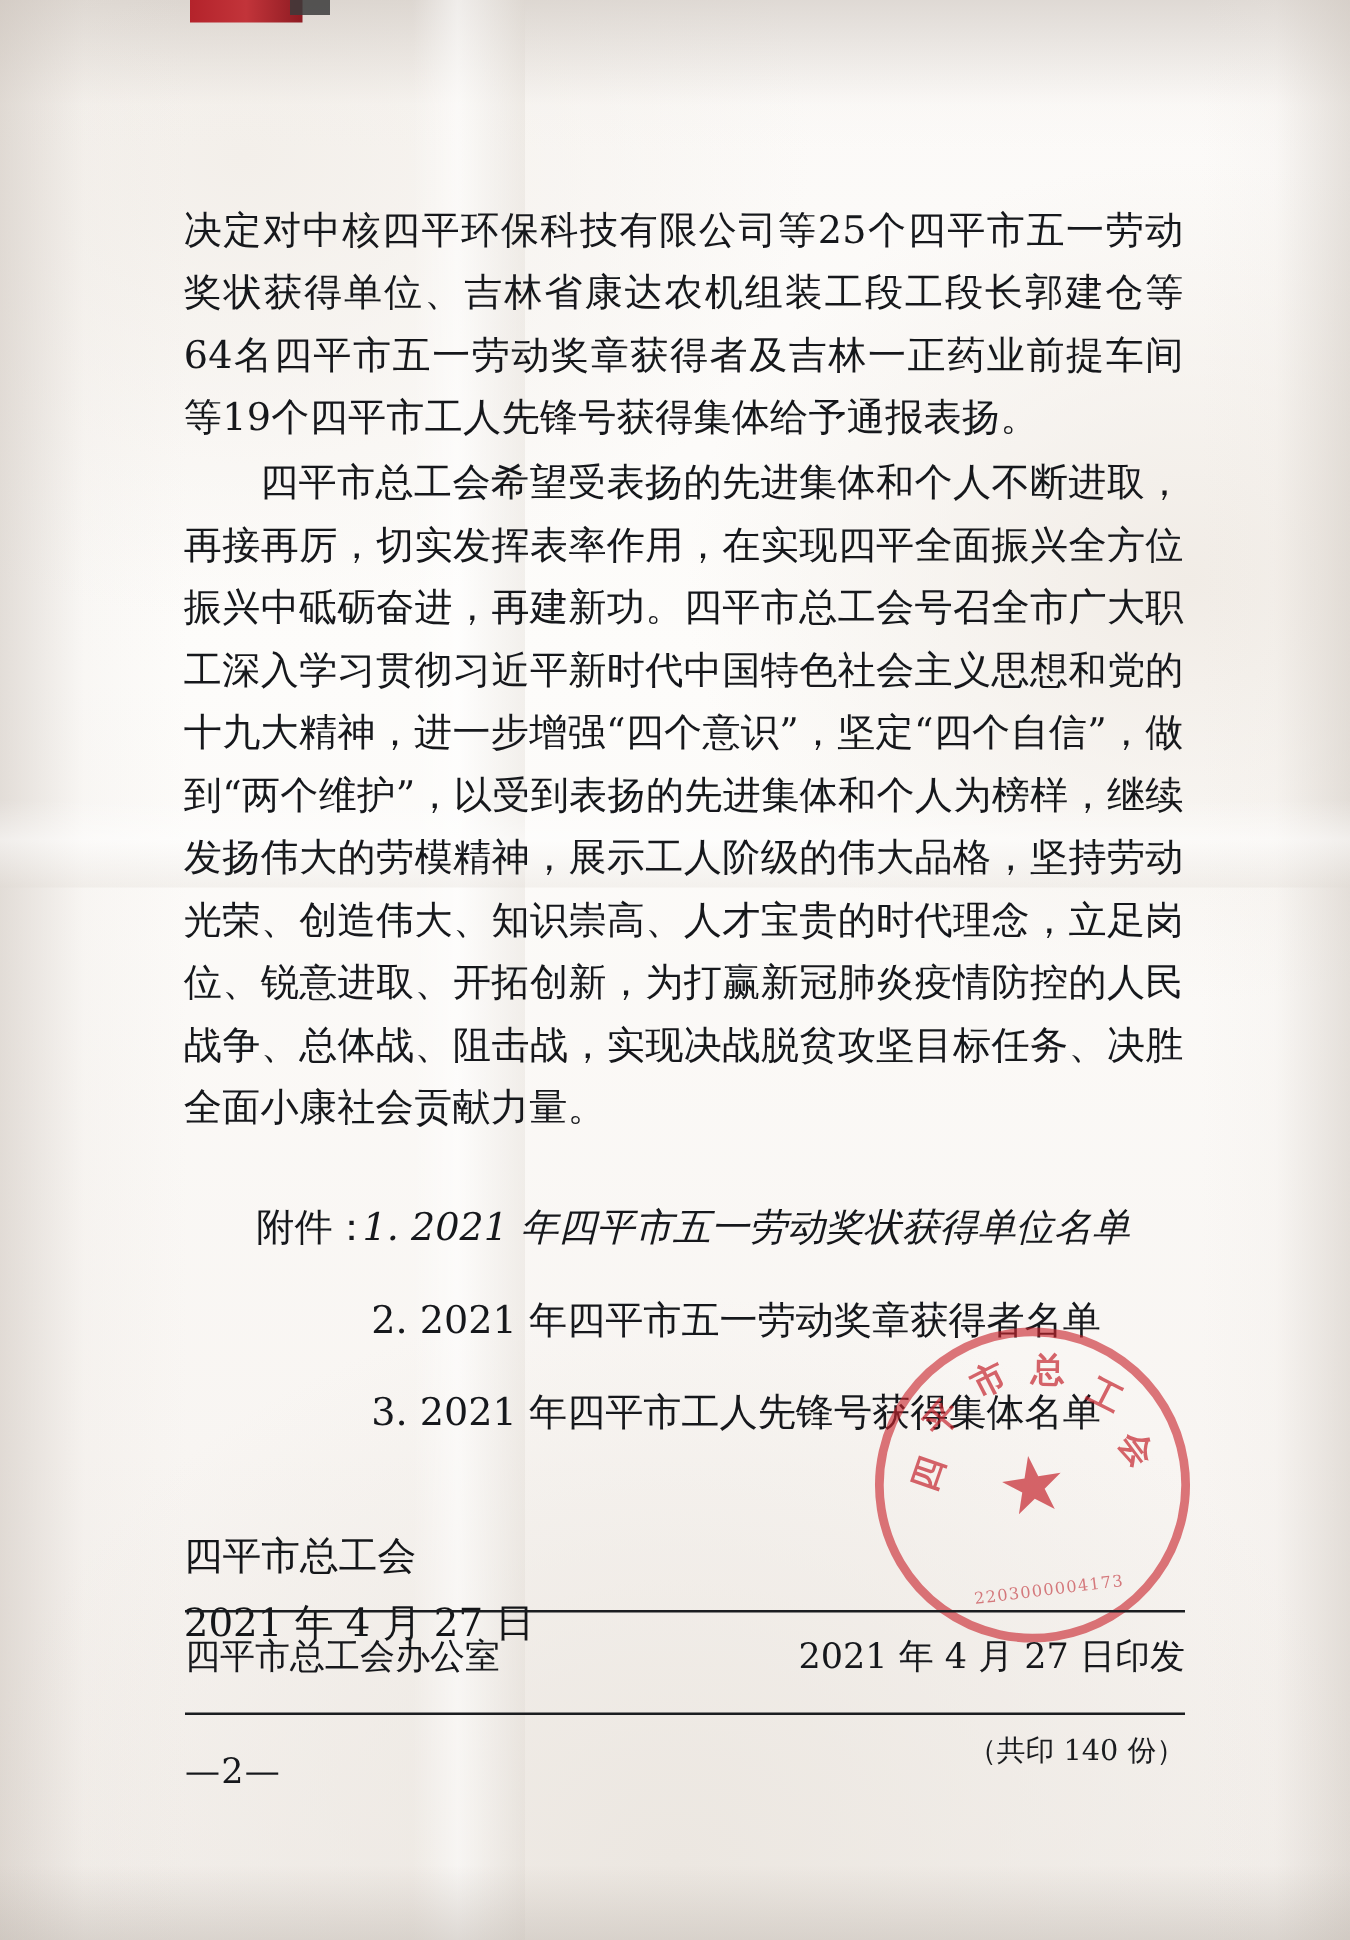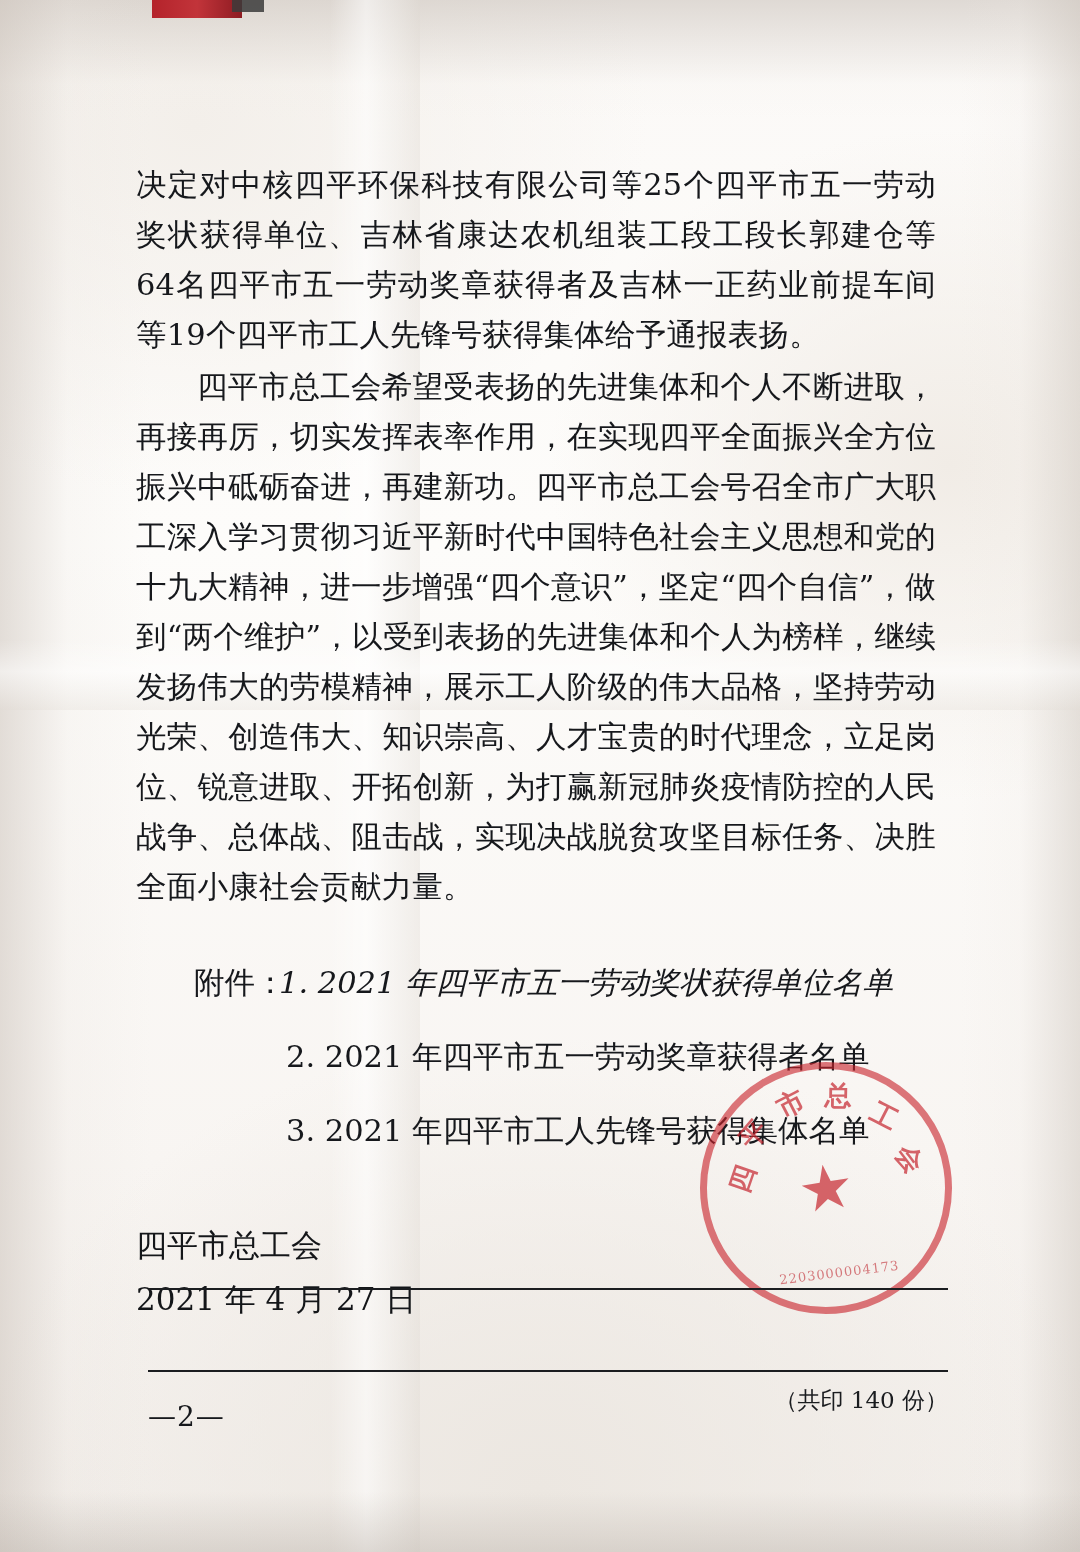--- a/index.html
+++ b/index.html
@@ -53,21 +53,21 @@
   }
   .top-strip-dark {
     position: absolute; top: 0; left: 232px; width: 32px; height: 12px;
     background: #3b3b3b;
     opacity: .85;
   }
 
   .content {
     position: absolute;
     top: 160px;
-    left: 136px;
+    left: 147px;
     width: 800px;
   }
   p.body-text {
     margin: 0 0 2px 0;
     font-size: 30.5px;
     line-height: 50px;
     color: #16181c;
     text-align: justify;
     text-justify: inter-ideograph;
     letter-spacing: 0.2px;
@@ -220,18 +220,22 @@
       <span class="seal-char" style="left:84px; top:12px; transform: rotate(-18deg);">市</span>
       <span class="seal-char" style="left:132px; top:12px; transform: rotate(10deg);">总</span>
       <span class="seal-char" style="left:174px; top:40px; transform: rotate(36deg);">工</span>
       <span class="seal-char" style="left:192px; top:86px; transform: rotate(62deg);">会</span>
     </div>
     <span class="seal-star">★</span>
     <span class="seal-code">2203000004173</span>
   </div>
 
   <div class="rule rule-top"></div>
+  <div class="footer-row">
+    <span>四平市总工会办公室</span>
+    <span>2021 年 4 月 27 日印发</span>
+  </div>
   <div class="rule rule-bottom"></div>
   <div class="print-count">（共印 140 份）</div>
   <div class="page-number">—2—</div>
 
   <div class="edge-dark-bottom"></div>
 </div>
 
 </body></html>

